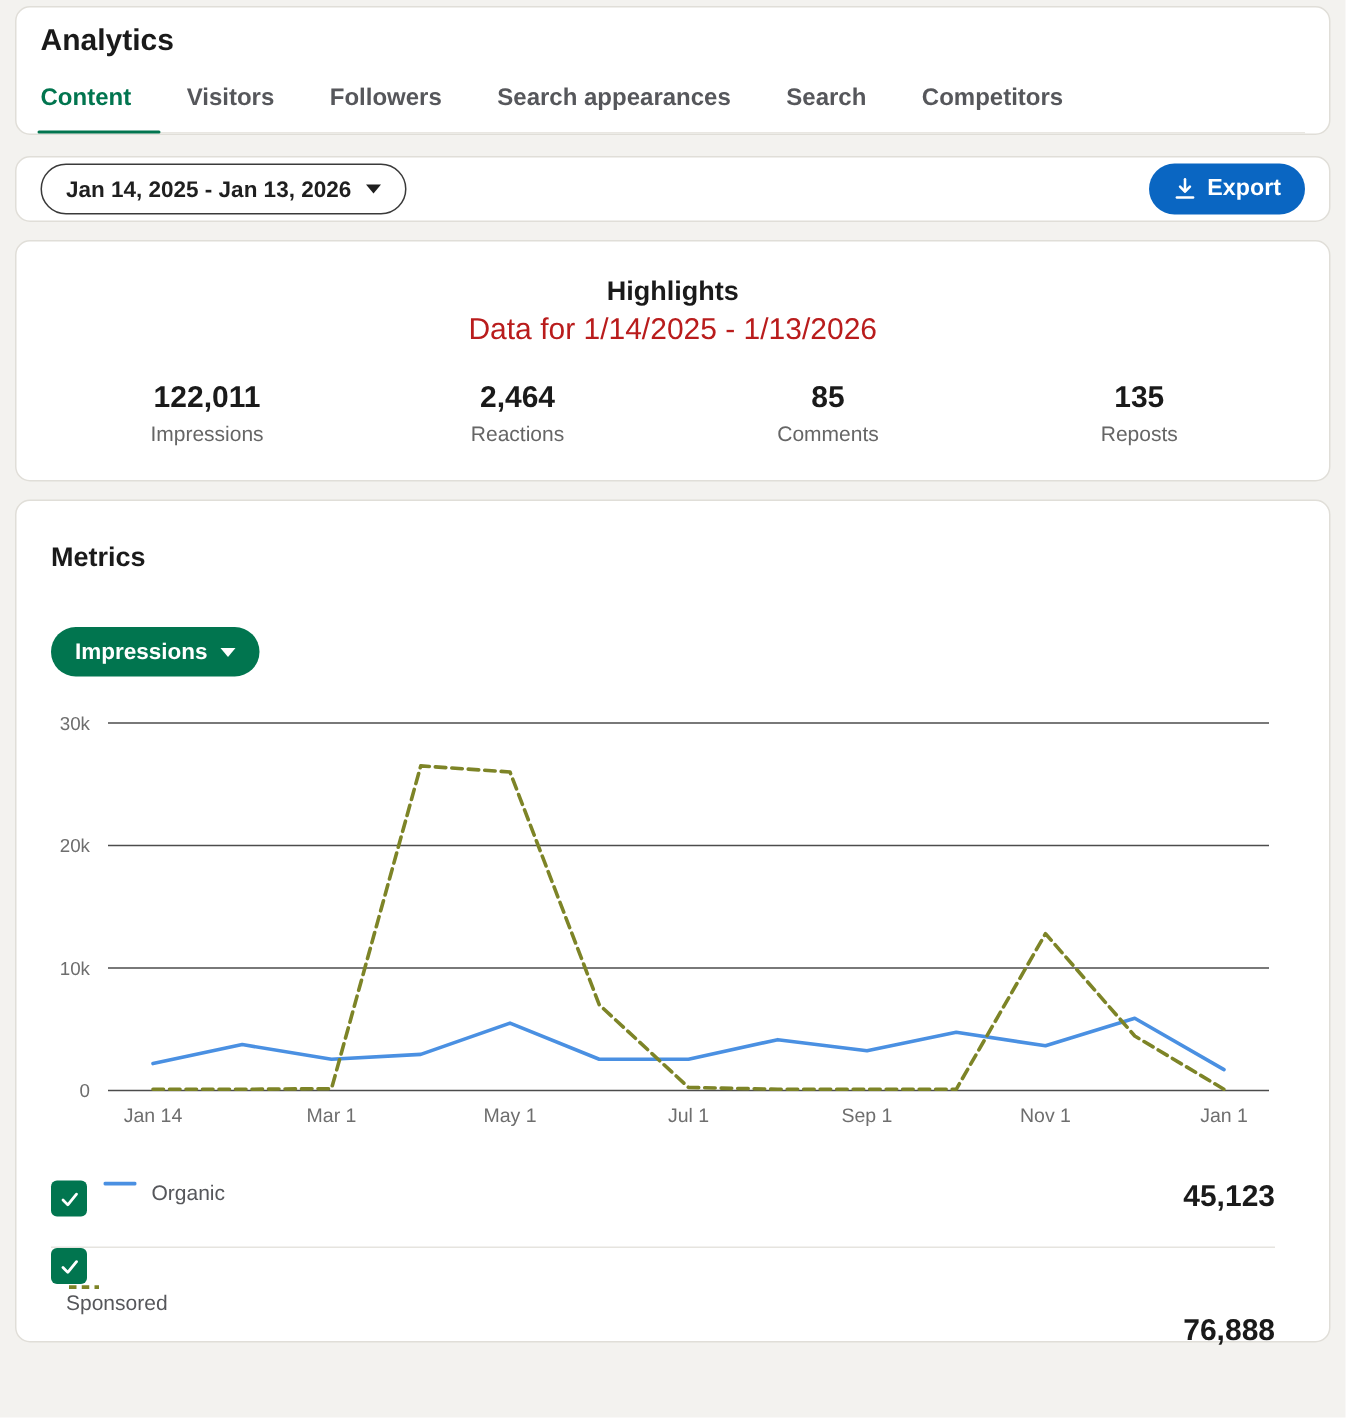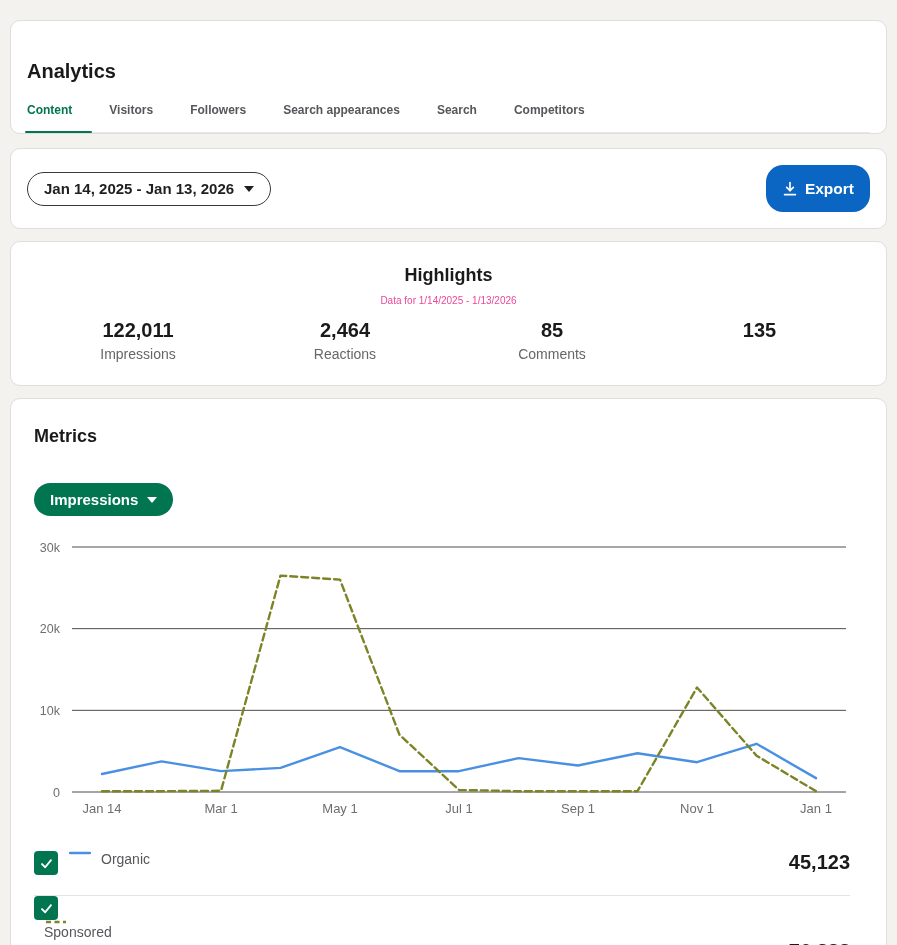--- a/index.html
+++ b/index.html
@@ -11,55 +11,55 @@
     overflow:hidden;
   }
   .card {
     background:#fff;
     border:1px solid #e0ded8;
     border-radius:10px;
     margin:0 10px;
   }
 
   
-  .analytics-card { margin-top:20px; padding:38px 16px 0 16px; }
+  .analytics-card { margin-top:4px; padding:10px 16px 0 16px; }
   .page-title { font-size:20px; font-weight:700; line-height:25px; color:#1a1a1a; }
   .tabs { display:flex; gap:37px; margin-top:18px; border-bottom:1px solid #e9e7e2; }
   .tab {
-    position:relative; font-size:12px; font-weight:600; line-height:16px;
+    position:relative; font-size:16px; font-weight:600; line-height:16px;
     color:#56575b; padding-bottom:14px; cursor:pointer; white-space:nowrap;
   }
   .tab.active { color:#01754f; }
   .tab.active::after {
     content:""; position:absolute; left:-2px; right:-20px; bottom:-1px;
     height:2px; background:#01754f; border-radius:2px;
   }
 
   
-  .toolbar-card { margin-top:14px; padding:16px 16px; display:flex; align-items:center; justify-content:space-between; }
+  .toolbar-card { margin-top:14px; padding:4px 16px; display:flex; align-items:center; justify-content:space-between; }
   .date-pill {
     display:flex; align-items:center; gap:10px; height:34px; padding:0 16px;
     background:#fff; border:1.5px solid #3a3a3a; border-radius:17px;
     font-family:inherit; font-size:15px; font-weight:600; color:#1f1f1f; cursor:pointer;
   }
   .caret-down {
     width:0; height:0; border-left:5px solid transparent; border-right:5px solid transparent;
     border-top:6px solid currentColor; display:inline-block;
   }
   .export-btn {
-    display:flex; align-items:center; gap:7px; height:47px; padding:0 16px;
+    display:flex; align-items:center; gap:7px; height:34px; padding:0 16px;
     background:#0a66c2; color:#fff; border:none; border-radius:17px;
     font-family:inherit; font-size:15.5px; font-weight:600; cursor:pointer;
   }
 
   
   .highlights-card { margin-top:12px; padding:22px 23px 22px 23px;text-align:center; }
   .section-title { font-size:18px; font-weight:700; line-height:23px; color:#1a1a1a; }
-  .subtitle { margin-top:5px; font-size:10px; line-height:18px; color:#ec4899; }
-  .stats { margin-top:8px; display:grid; grid-template-columns:208px 206px 208px 1fr; }
+  .subtitle { margin-top:5px; font-size:20px; line-height:18px; color:#b91c1c; }
+  .stats { margin-top:24px; display:grid; grid-template-columns:208px 206px 208px 1fr; }
   .stat-value { font-size:20px; font-weight:600; line-height:24px; color:#1a1a1a; }
   .stat-label { margin-top:3px; font-size:14px; line-height:18px; color:#666; }
 
   
   .metrics-card { margin-top:12px; padding:26px 36px 19px 23px; }
   .metric-pill {
     margin-top:35px; display:inline-flex; align-items:center; gap:9px; height:33px; padding:0 16px;
     background:#01754f; color:#fff; border:none; border-radius:17px;
     font-family:inherit; font-size:15px; font-weight:600; cursor:pointer;
   }
@@ -121,20 +121,21 @@
     <div class="stat">
       <div class="stat-value">2,464</div>
       <div class="stat-label">Reactions</div>
     </div>
     <div class="stat">
       <div class="stat-value">85</div>
       <div class="stat-label">Comments</div>
     </div>
     <div class="stat">
       <div class="stat-value">135</div>
+      <div class="stat-label">Reposts</div>
     </div>
   </div>
 </div>
 
 <div class="card metrics-card">
   <div class="section-title">Metrics</div>
   <button class="metric-pill">
     <span>Impressions</span>
     <span class="caret-down"></span>
   </button>

